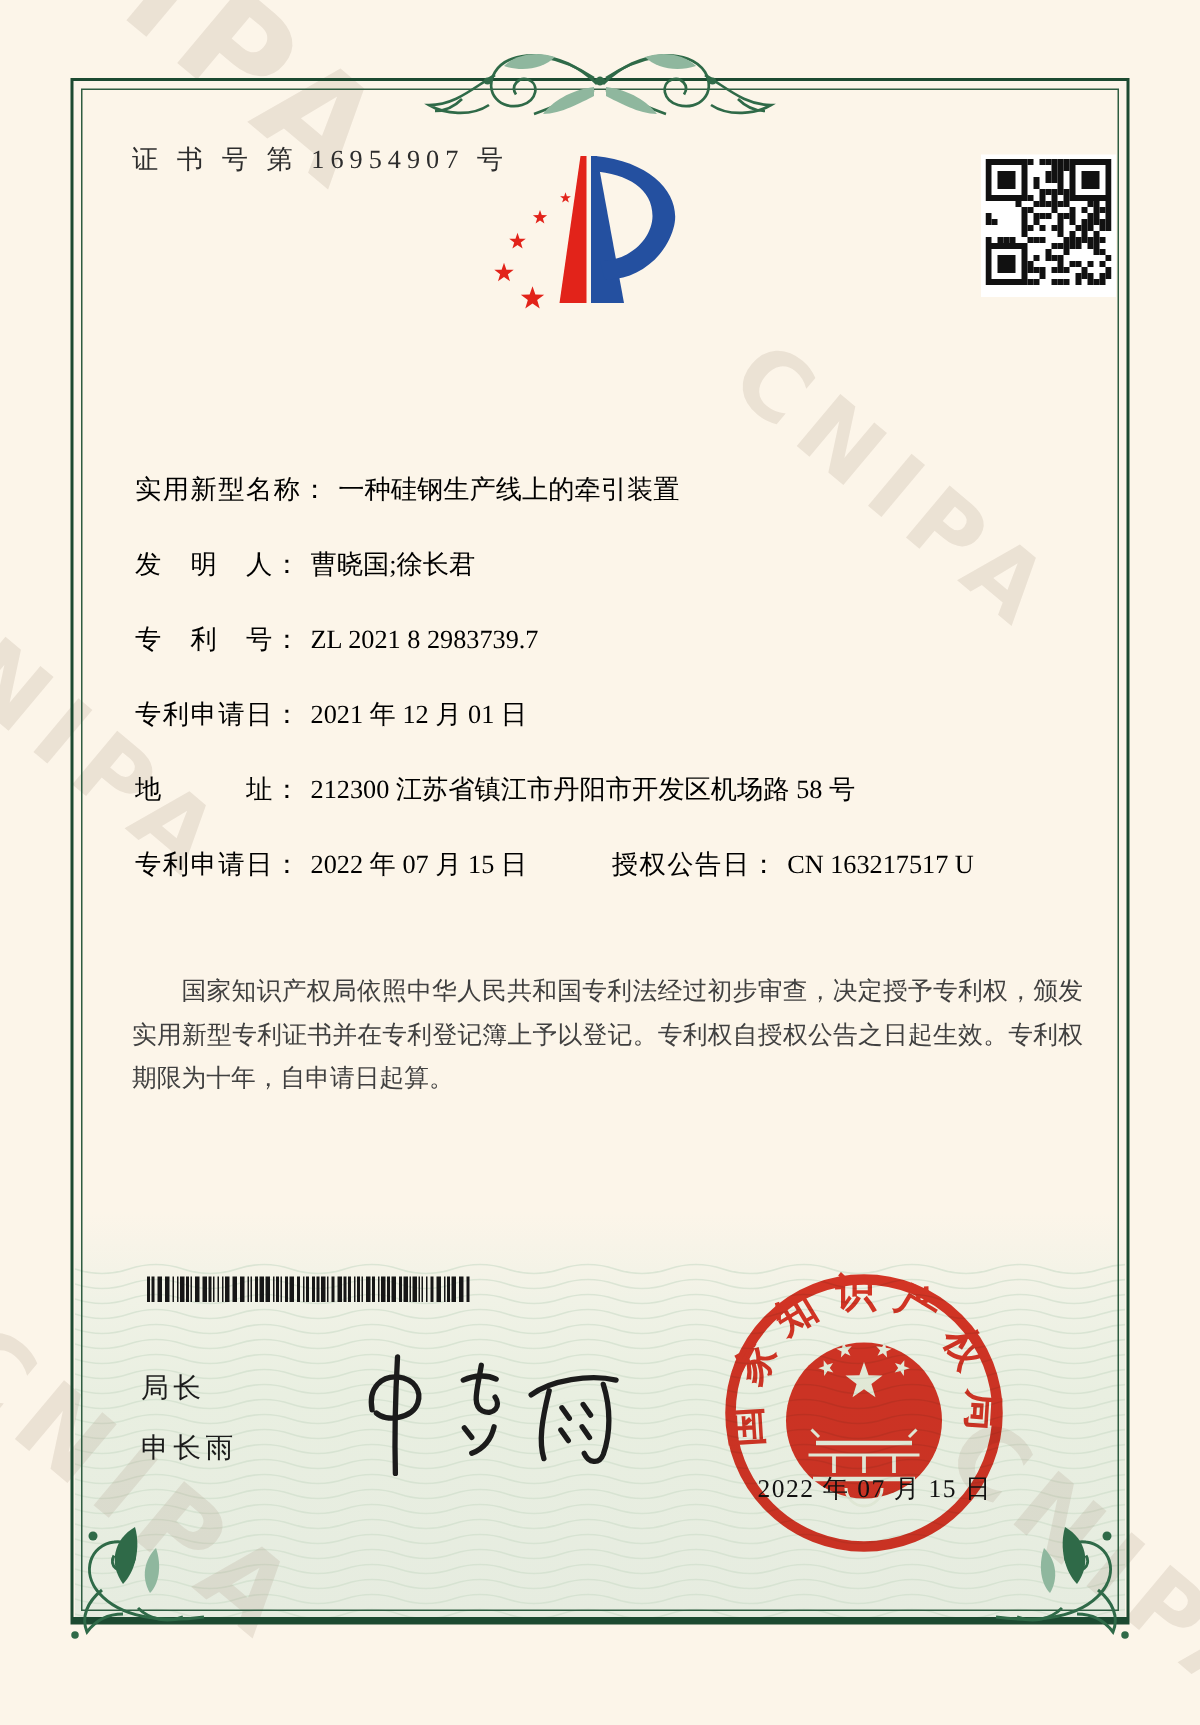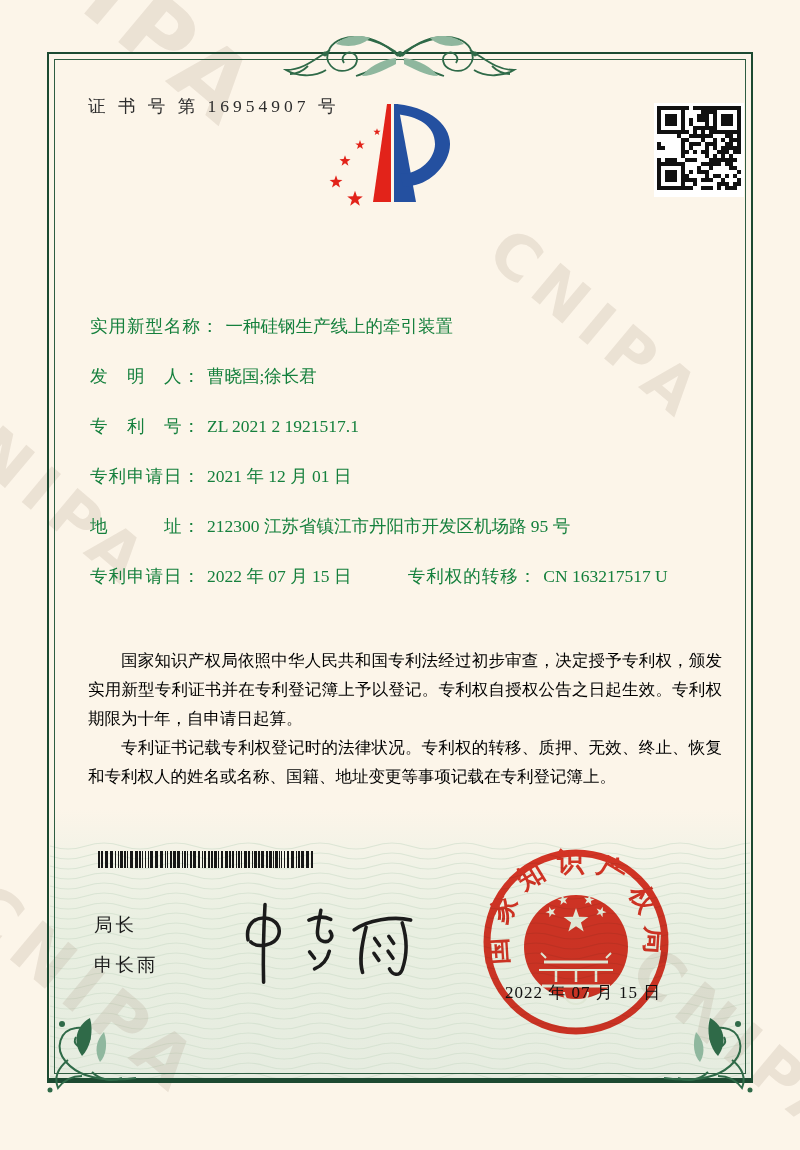--- a/index.html
+++ b/index.html
@@ -44,28 +44,28 @@
   }
   .logo{ position:absolute; left:318px; top:98px; z-index:2; }
   .qr{ position:absolute; left:654px; top:103px; z-index:2; background:#fff; padding:3px; }
   .title{
     position:absolute; left:0; right:0; top:210px; z-index:2;
     text-align:center; font-size:42px; font-weight:bold;
     letter-spacing:10px; color:#101010;
   }
   
   .fields{ position:absolute; left:90px; top:314px; width:640px; z-index:2; }
-  .field-row{ height:50px; font-size:17.5px; color:#15803d; white-space:nowrap; }
+  .field-row{ height:50px; font-size:17.5px; color:#000000; white-space:nowrap; }
   .field-row .lab{ letter-spacing:1px; }
   .field-row .val{ margin-left:6px; }
   .grant-row .lab2{ margin-left:52px; }
   
   .paras{
     position:absolute; left:88px; top:646px; width:634px; z-index:2;
-    font-size:16.5px; line-height:29px; color:#000000; text-align:justify;
+    font-size:16.5px; line-height:29px; color:#404040; text-align:justify;
   }
   .paras p{ margin:0; text-indent:2em; }
   
   .barcode{ position:absolute; left:98px; top:851px; height:17px; z-index:2; font-size:0; white-space:nowrap;}
   .barcode span{ display:inline-block; height:17px; vertical-align:top; }
   .director-title,.director-name{
     position:absolute; left:94px; z-index:2;
     font-family:"Liberation Sans","DejaVu Sans",sans-serif;
     font-size:18.5px; color:#1b1b1b; letter-spacing:3px;
   }
@@ -343,37 +343,36 @@
 
 
   <div class="fields">
     <div class="field-row">
       <span class="lab">实用新型名称：</span><span class="val">一种硅钢生产线上的牵引装置</span>
     </div>
     <div class="field-row">
       <span class="lab">发　明　人：</span><span class="val">曹晓国;徐长君</span>
     </div>
     <div class="field-row">
-      <span class="lab">专　利　号：</span><span class="val">ZL 2021 2 1921517.1</span>
+      <span class="lab">专　利　号：</span><span class="val">ZL 2021 8 2983739.7</span>
     </div>
     <div class="field-row">
       <span class="lab">专利申请日：</span><span class="val">2021 年 12 月 01 日</span>
     </div>
     <div class="field-row">
-      <span class="lab">地　　　址：</span><span class="val">212300 江苏省镇江市丹阳市开发区机场路 95 号</span>
+      <span class="lab">地　　　址：</span><span class="val">212300 江苏省镇江市丹阳市开发区机场路 58 号</span>
     </div>
     <div class="field-row grant-row">
       <span class="lab">专利申请日：</span><span class="val">2022 年 07 月 15 日</span>
-      <span class="lab lab2">专利权的转移：</span><span class="val">CN 163217517 U</span>
+      <span class="lab lab2">授权公告日：</span><span class="val">CN 163217517 U</span>
     </div>
   </div>
 
   <div class="paras">
     <p>国家知识产权局依照中华人民共和国专利法经过初步审查，决定授予专利权，颁发实用新型专利证书并在专利登记簿上予以登记。专利权自授权公告之日起生效。专利权期限为十年，自申请日起算。</p>
-    <p>专利证书记载专利权登记时的法律状况。专利权的转移、质押、无效、终止、恢复和专利权人的姓名或名称、国籍、地址变更等事项记载在专利登记簿上。</p>
   </div>
 
   <div class="barcode" id="barcode"><span style="width:2px;background:#161616"></span><span style="width:1px"></span><span style="width:2px;background:#161616"></span><span style="width:2px"></span><span style="width:3px;background:#161616"></span><span style="width:2px"></span><span style="width:3px;background:#161616"></span><span style="width:2px"></span><span style="width:1px;background:#161616"></span><span style="width:2px"></span><span style="width:1px;background:#161616"></span><span style="width:1px"></span><span style="width:3px;background:#161616"></span><span style="width:1px"></span><span style="width:2px;background:#161616"></span><span style="width:1px"></span><span style="width:1px;background:#161616"></span><span style="width:2px"></span><span style="width:3px;background:#161616"></span><span style="width:2px"></span><span style="width:3px;background:#161616"></span><span style="width:1px"></span><span style="width:2px;background:#161616"></span><span style="width:1px"></span><span style="width:1px;background:#161616"></span><span style="width:2px"></span><span style="width:1px;background:#161616"></span><span style="width:2px"></span><span style="width:1px;background:#161616"></span><span style="width:1px"></span><span style="width:3px;background:#161616"></span><span style="width:2px"></span><span style="width:3px;background:#161616"></span><span style="width:2px"></span><span style="width:3px;background:#161616"></span><span style="width:2px"></span><span style="width:1px;background:#161616"></span><span style="width:1px"></span><span style="width:1px;background:#161616"></span><span style="width:2px"></span><span style="width:2px;background:#161616"></span><span style="width:1px"></span><span style="width:3px;background:#161616"></span><span style="width:1px"></span><span style="width:3px;background:#161616"></span><span style="width:2px"></span><span style="width:1px;background:#161616"></span><span style="width:1px"></span><span style="width:2px;background:#161616"></span><span style="width:1px"></span><span style="width:1px;background:#161616"></span><span style="width:2px"></span><span style="width:2px;background:#161616"></span><span style="width:1px"></span><span style="width:3px;background:#161616"></span><span style="width:2px"></span><span style="width:2px;background:#161616"></span><span style="width:2px"></span><span style="width:1px;background:#161616"></span><span style="width:1px"></span><span style="width:2px;background:#161616"></span><span style="width:2px"></span><span style="width:2px;background:#161616"></span><span style="width:1px"></span><span style="width:2px;background:#161616"></span><span style="width:1px"></span><span style="width:3px;background:#161616"></span><span style="width:1px"></span><span style="width:1px;background:#161616"></span><span style="width:2px"></span><span style="width:2px;background:#161616"></span><span style="width:2px"></span><span style="width:3px;background:#161616"></span><span style="width:1px"></span><span style="width:2px;background:#161616"></span><span style="width:1px"></span><span style="width:2px;background:#161616"></span><span style="width:2px"></span><span style="width:1px;background:#161616"></span><span style="width:1px"></span><span style="width:2px;background:#161616"></span><span style="width:1px"></span><span style="width:1px;background:#161616"></span><span style="width:2px"></span><span style="width:3px;background:#161616"></span><span style="width:1px"></span><span style="width:2px;background:#161616"></span><span style="width:2px"></span><span style="width:1px;background:#161616"></span><span style="width:1px"></span><span style="width:3px;background:#161616"></span><span style="width:1px"></span><span style="width:2px;background:#161616"></span><span style="width:1px"></span><span style="width:3px;background:#161616"></span><span style="width:2px"></span><span style="width:2px;background:#161616"></span><span style="width:1px"></span><span style="width:3px;background:#161616"></span><span style="width:1px"></span><span style="width:1px;background:#161616"></span><span style="width:1px"></span><span style="width:3px;background:#161616"></span><span style="width:1px"></span><span style="width:1px;background:#161616"></span><span style="width:1px"></span><span style="width:1px;background:#161616"></span><span style="width:2px"></span><span style="width:1px;background:#161616"></span><span style="width:2px"></span><span style="width:2px;background:#161616"></span><span style="width:2px"></span><span style="width:3px;background:#161616"></span><span style="width:2px"></span><span style="width:1px;background:#161616"></span><span style="width:1px"></span><span style="width:2px;background:#161616"></span><span style="width:1px"></span><span style="width:3px;background:#161616"></span><span style="width:2px"></span><span style="width:3px;background:#161616"></span><span style="width:2px"></span><span style="width:2px;background:#161616"></span><span style="width:2px"></span></div>
 
   <div class="director-title">局长</div>
   <div class="director-name">申长雨</div>
 
   <svg class="signature" width="198" height="120" viewBox="0 0 280 130" xmlns="http://www.w3.org/2000/svg">
     <g fill="none" stroke="#1b1b1b" stroke-width="5" stroke-linecap="round" stroke-linejoin="round">
       <path d="M34,62 C30,40 44,30 58,31 C74,33 81,44 77,56 C72,70 47,74 38,65"></path>

